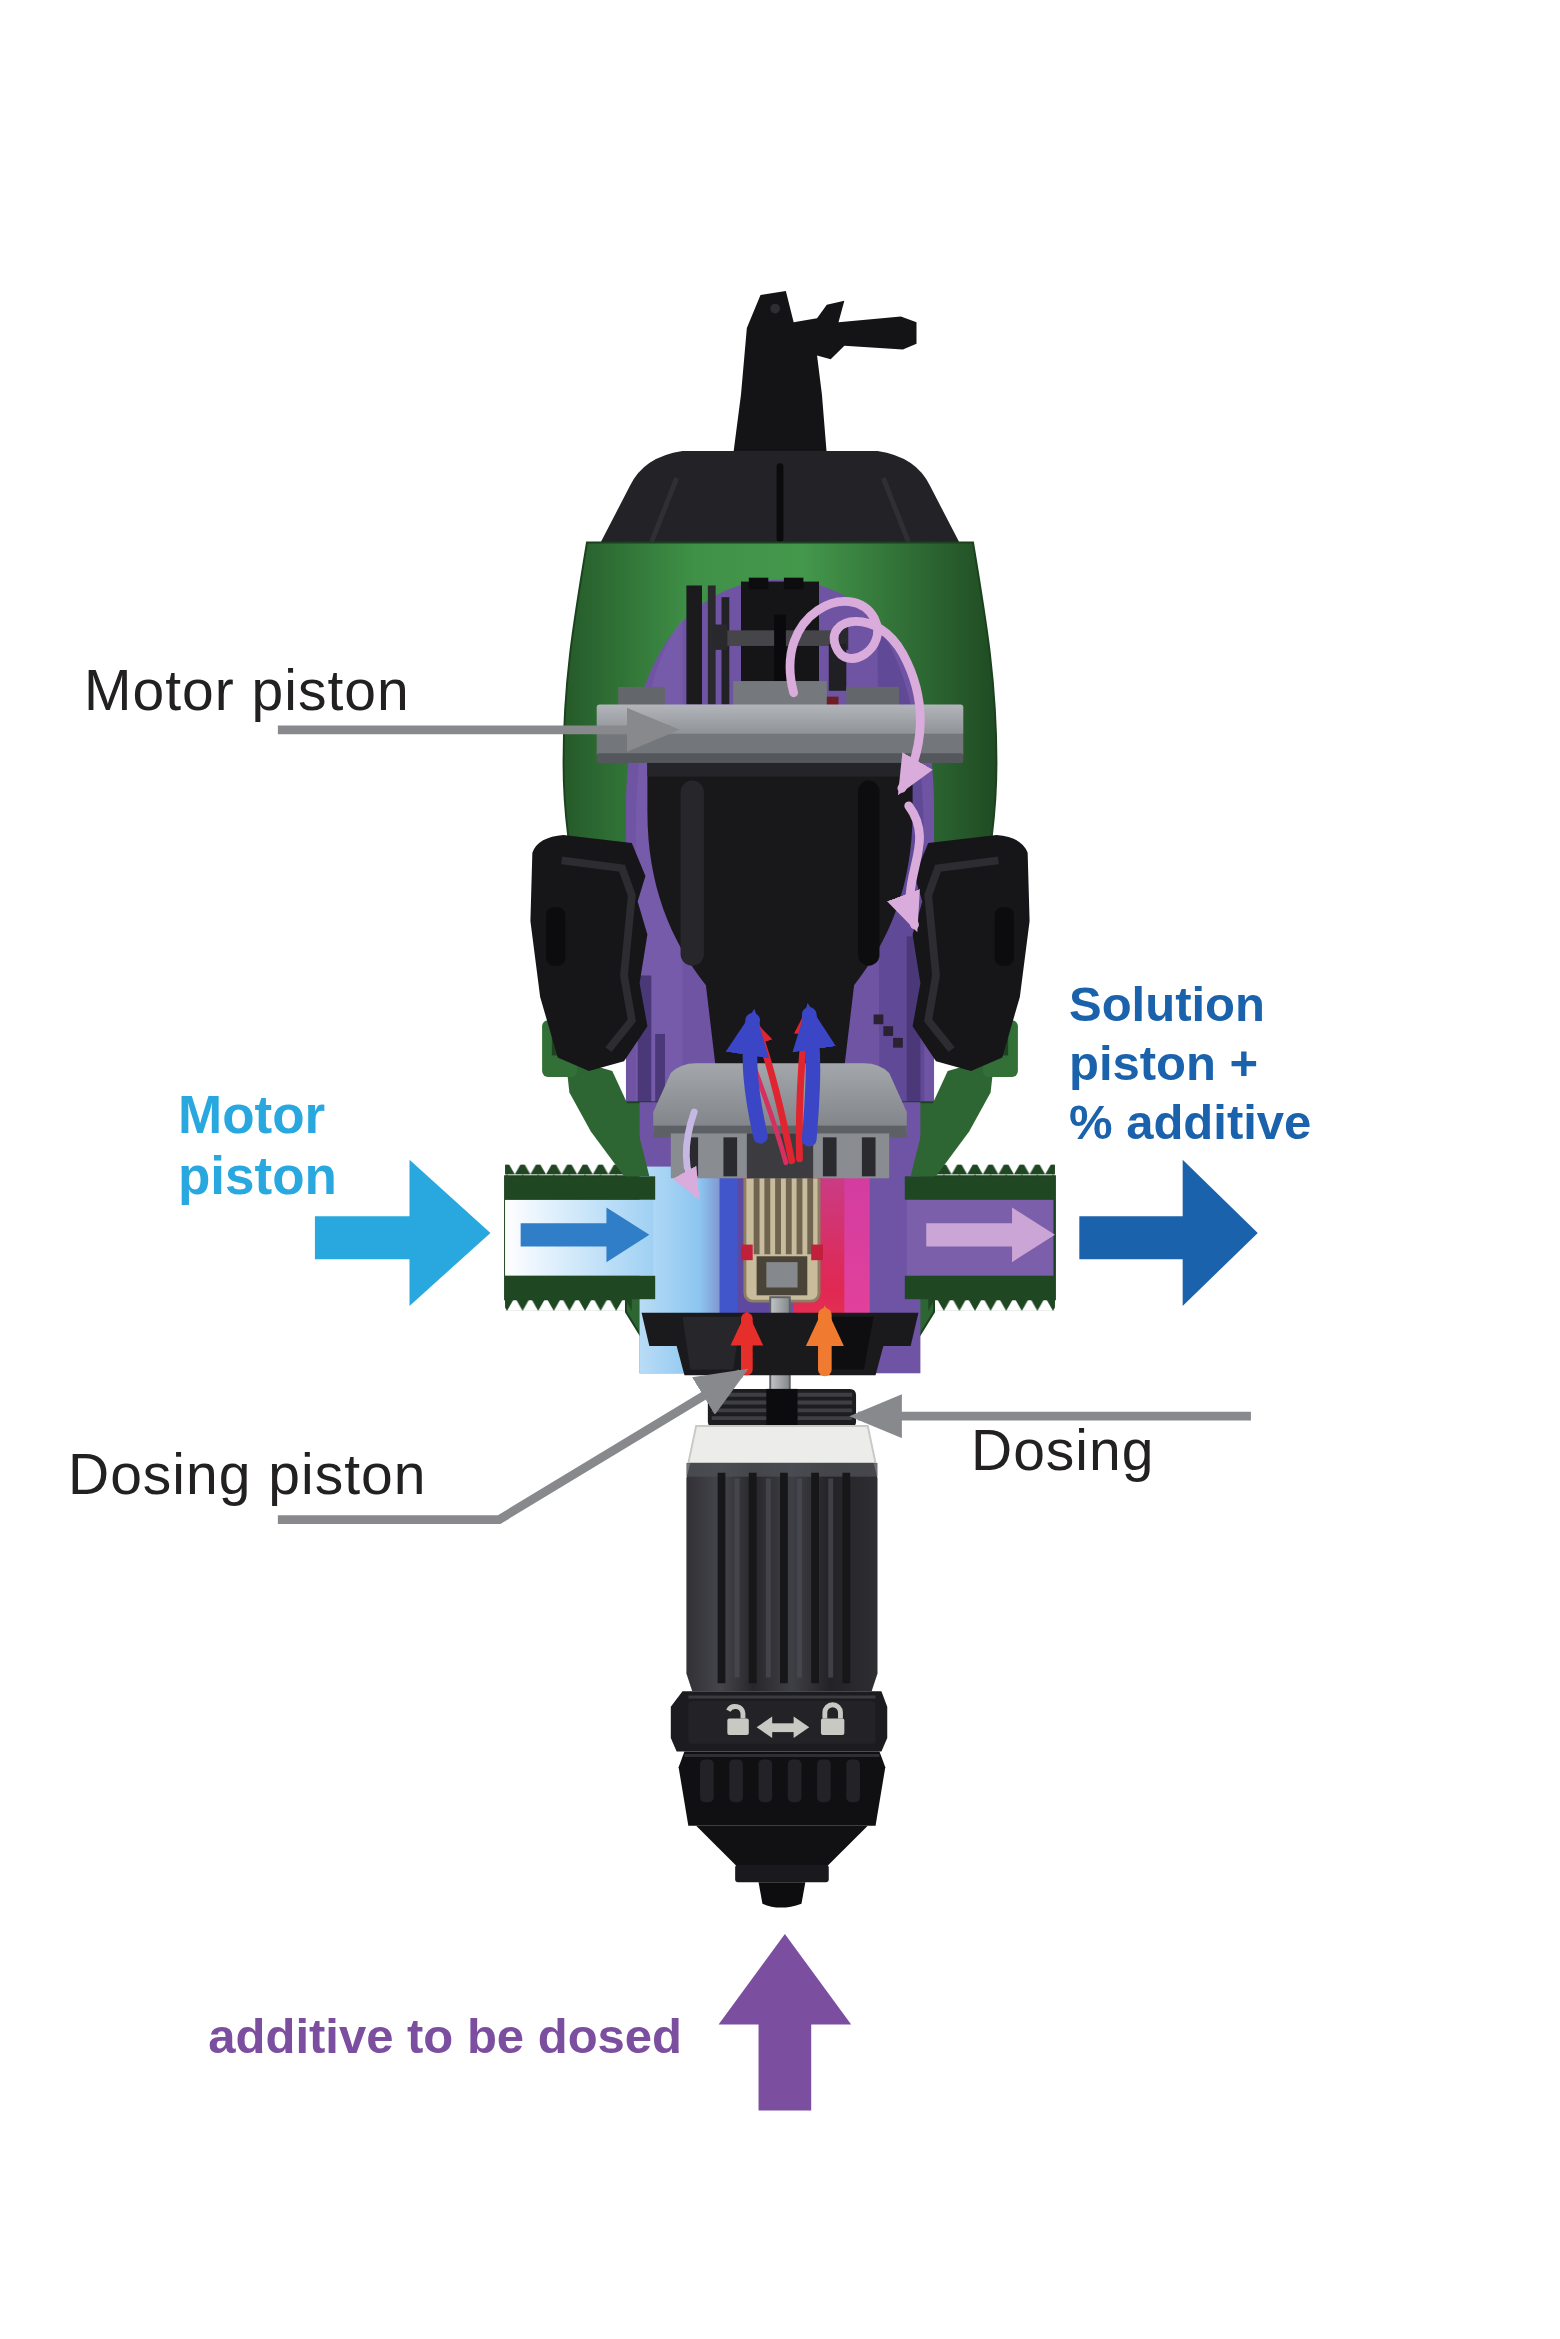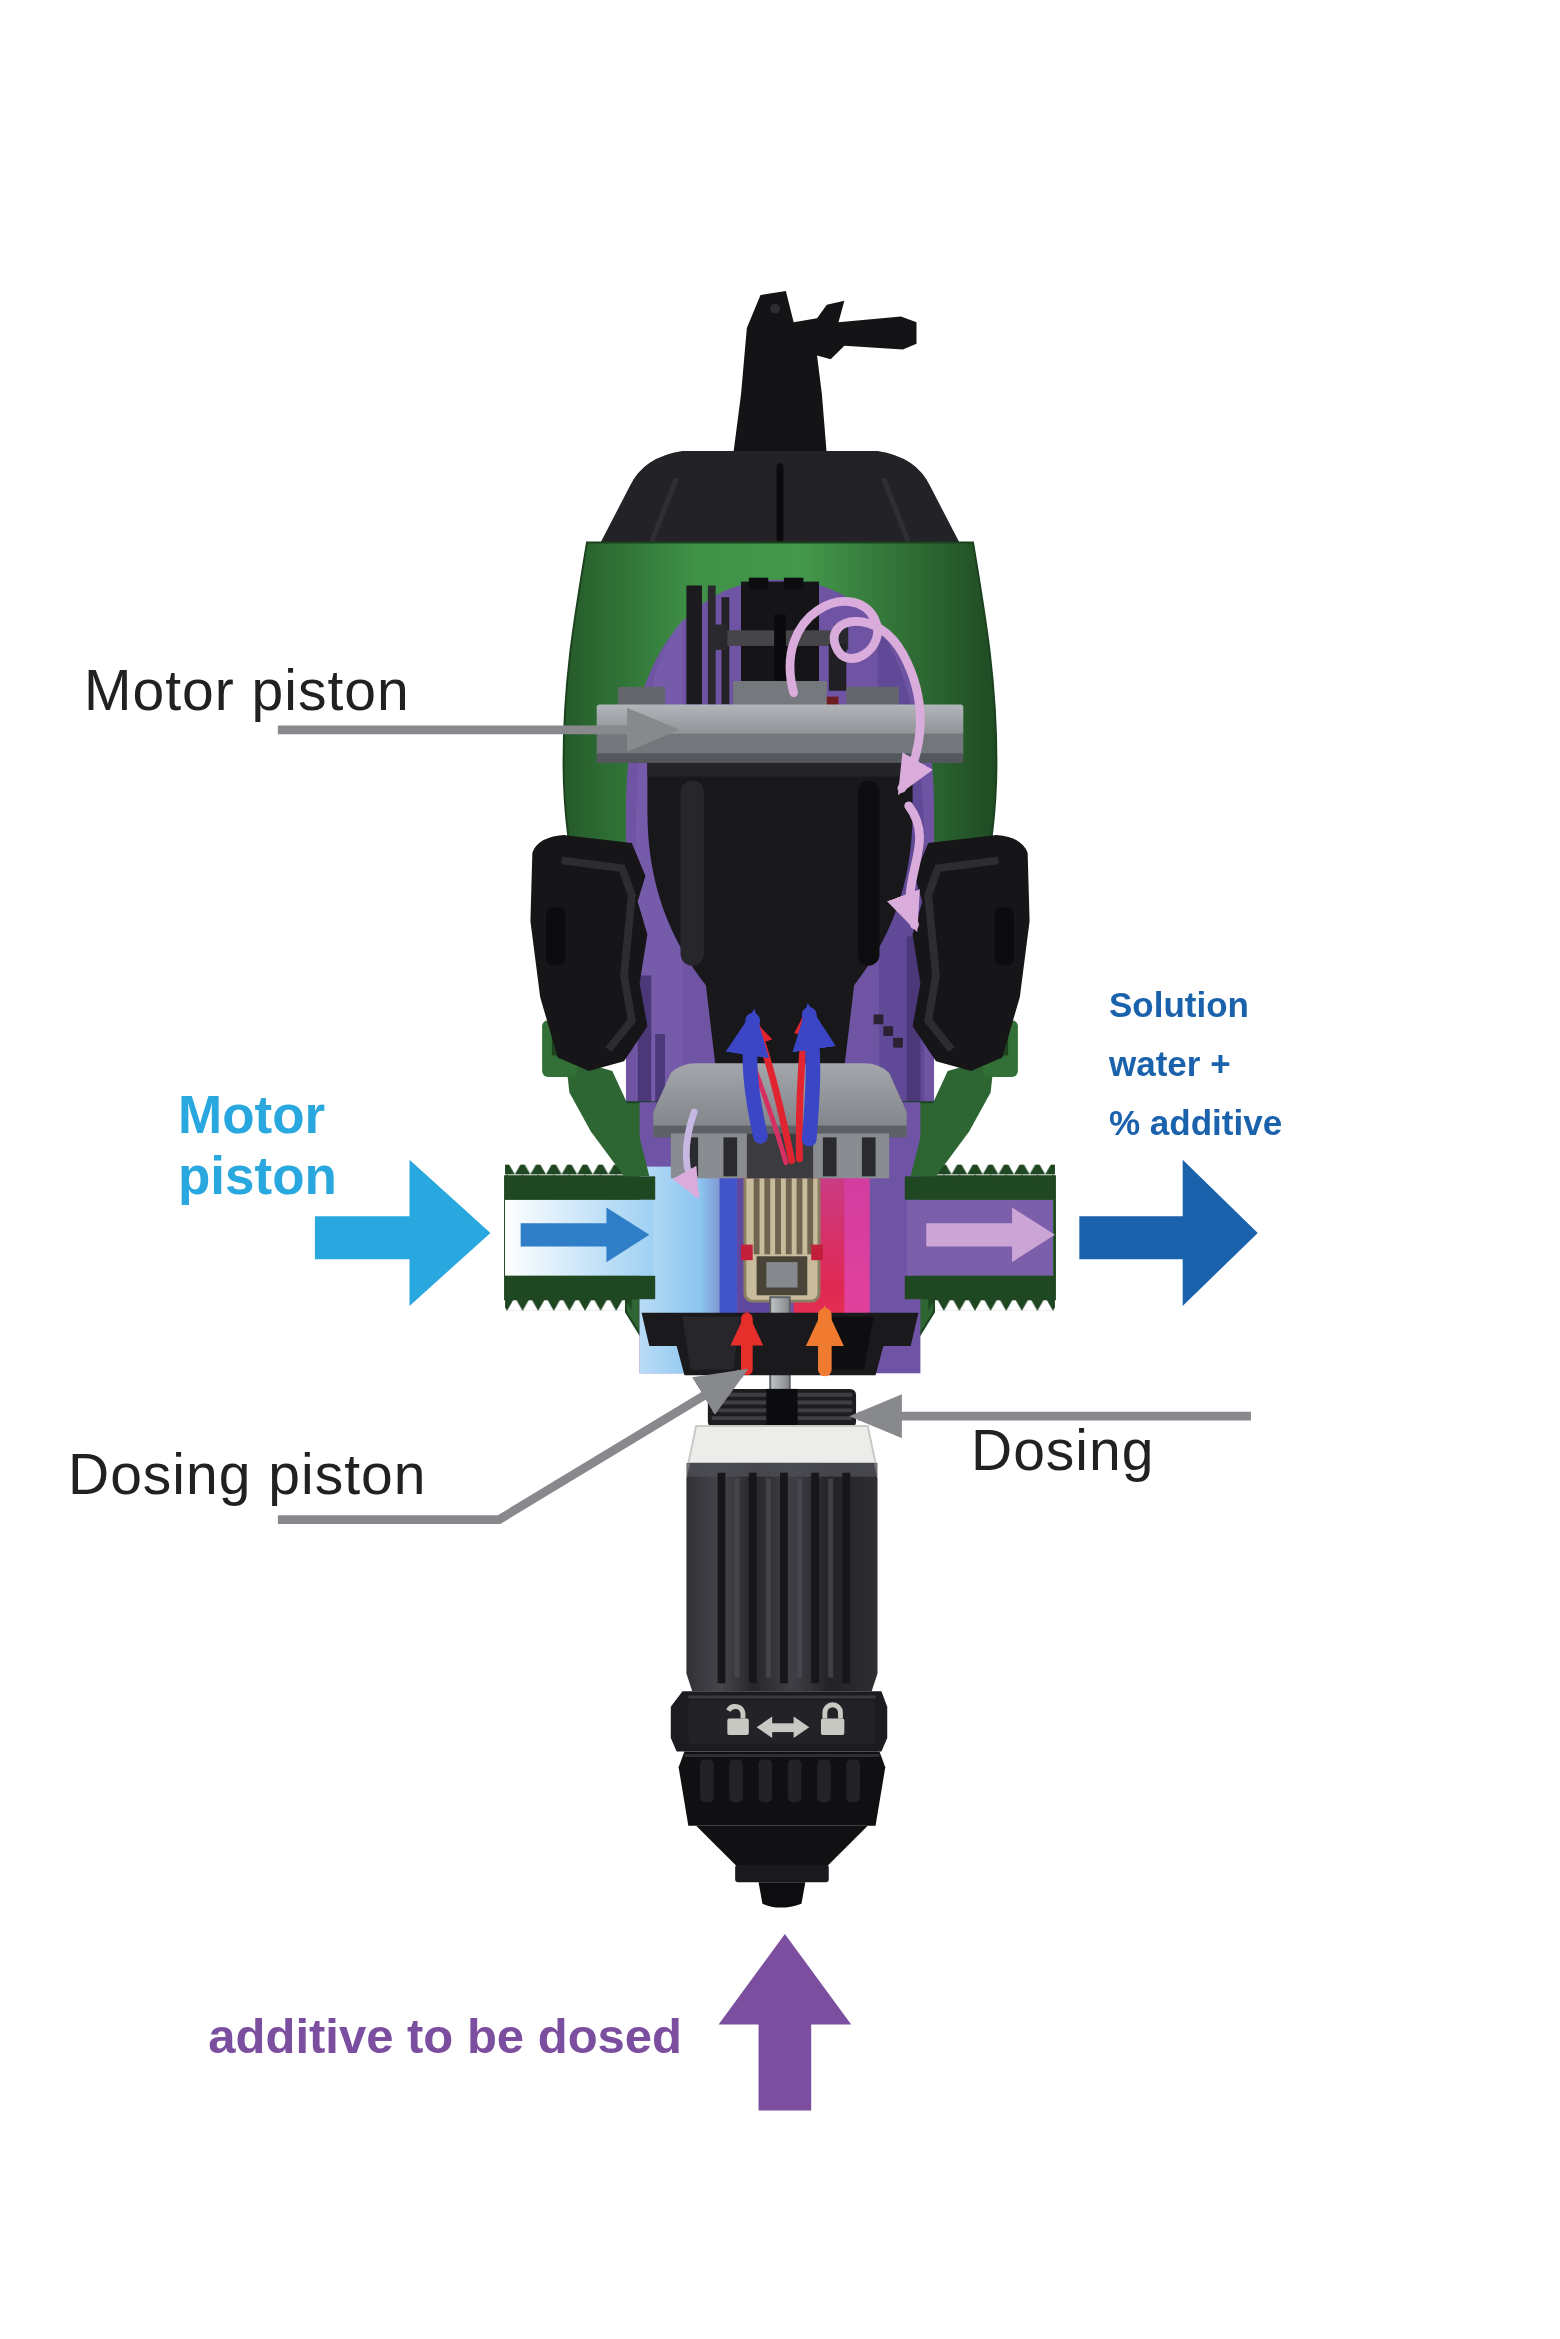--- a/index.html
+++ b/index.html
@@ -2,21 +2,21 @@
 <html><head>
 <meta charset="utf-8">
 <style>
   html,body{margin:0;padding:0;background:#ffffff;}
   body{width:1560px;height:2340px;font-family:"Liberation Sans","DejaVu Sans",sans-serif;}
   .stage{position:relative;width:1560px;height:2340px;background:#ffffff;overflow:hidden;}
   .stage svg{position:absolute;left:0;top:0;}
   .label{position:absolute;white-space:nowrap;}
   .label-dark{color:#232021;font-size:57px;letter-spacing:1px;font-weight:400;}
   .label-cyan{color:#29A8E0;font-weight:bold;font-size:53px;line-height:61px;}
-  .label-blue{color:#1B62AD;font-weight:bold;font-size:35px;line-height:59px;margin-left:40px;}
+  .label-blue{color:#1B62AD;font-weight:bold;font-size:49px;line-height:59px;}
   .label-purple{color:#7C4E9F;font-weight:bold;font-size:49px;line-height:59px;text-align:right;}
   #lbl-motor-piston{left:84px;top:657px;}
   #lbl-clear-water{left:178px;top:1084px;}
   #lbl-solution{left:1069px;top:975px;}
   #lbl-dosing-piston{left:68px;top:1441px;}
   #lbl-dosing-adjustment{left:971px;top:1422px;line-height:56px;}
   #lbl-concentrated{left:146px;top:2007px;width:536px;}
 </style>
 </head>
 <body>
@@ -299,21 +299,21 @@
 
 <div class="label label-dark" id="lbl-motor-piston">Motor piston</div>
 
 <div class="label label-cyan" id="lbl-clear-water">
   <div>Motor</div>
   <div>piston</div>
 </div>
 
 <div class="label label-blue" id="lbl-solution">
   <div>Solution</div>
-  <div>water +</div>
+  <div>piston +</div>
   <div>% additive</div>
 </div>
 
 <div class="label label-dark" id="lbl-dosing-piston">Dosing piston</div>
 
 <div class="label label-dark" id="lbl-dosing-adjustment">
   <div>Dosing</div>
 </div>
 
 <div class="label label-purple" id="lbl-concentrated">

